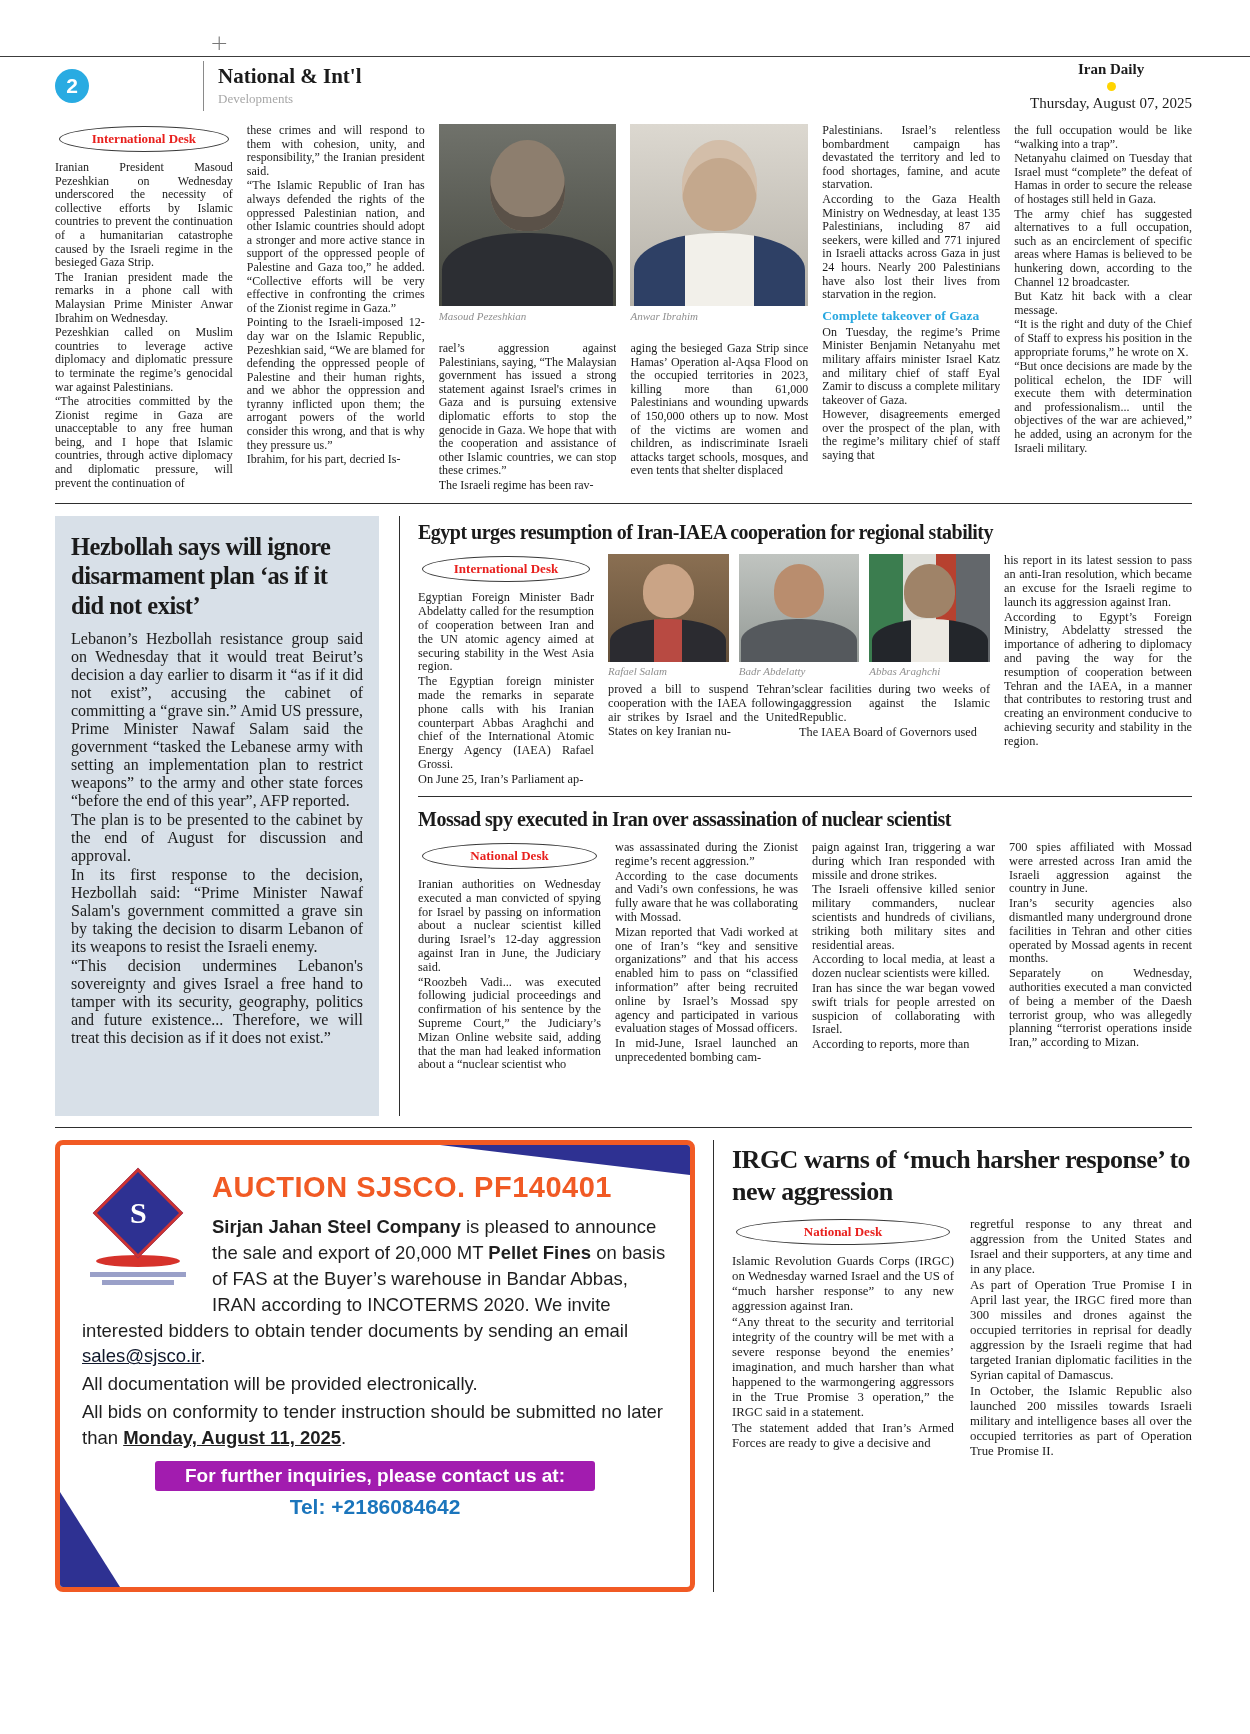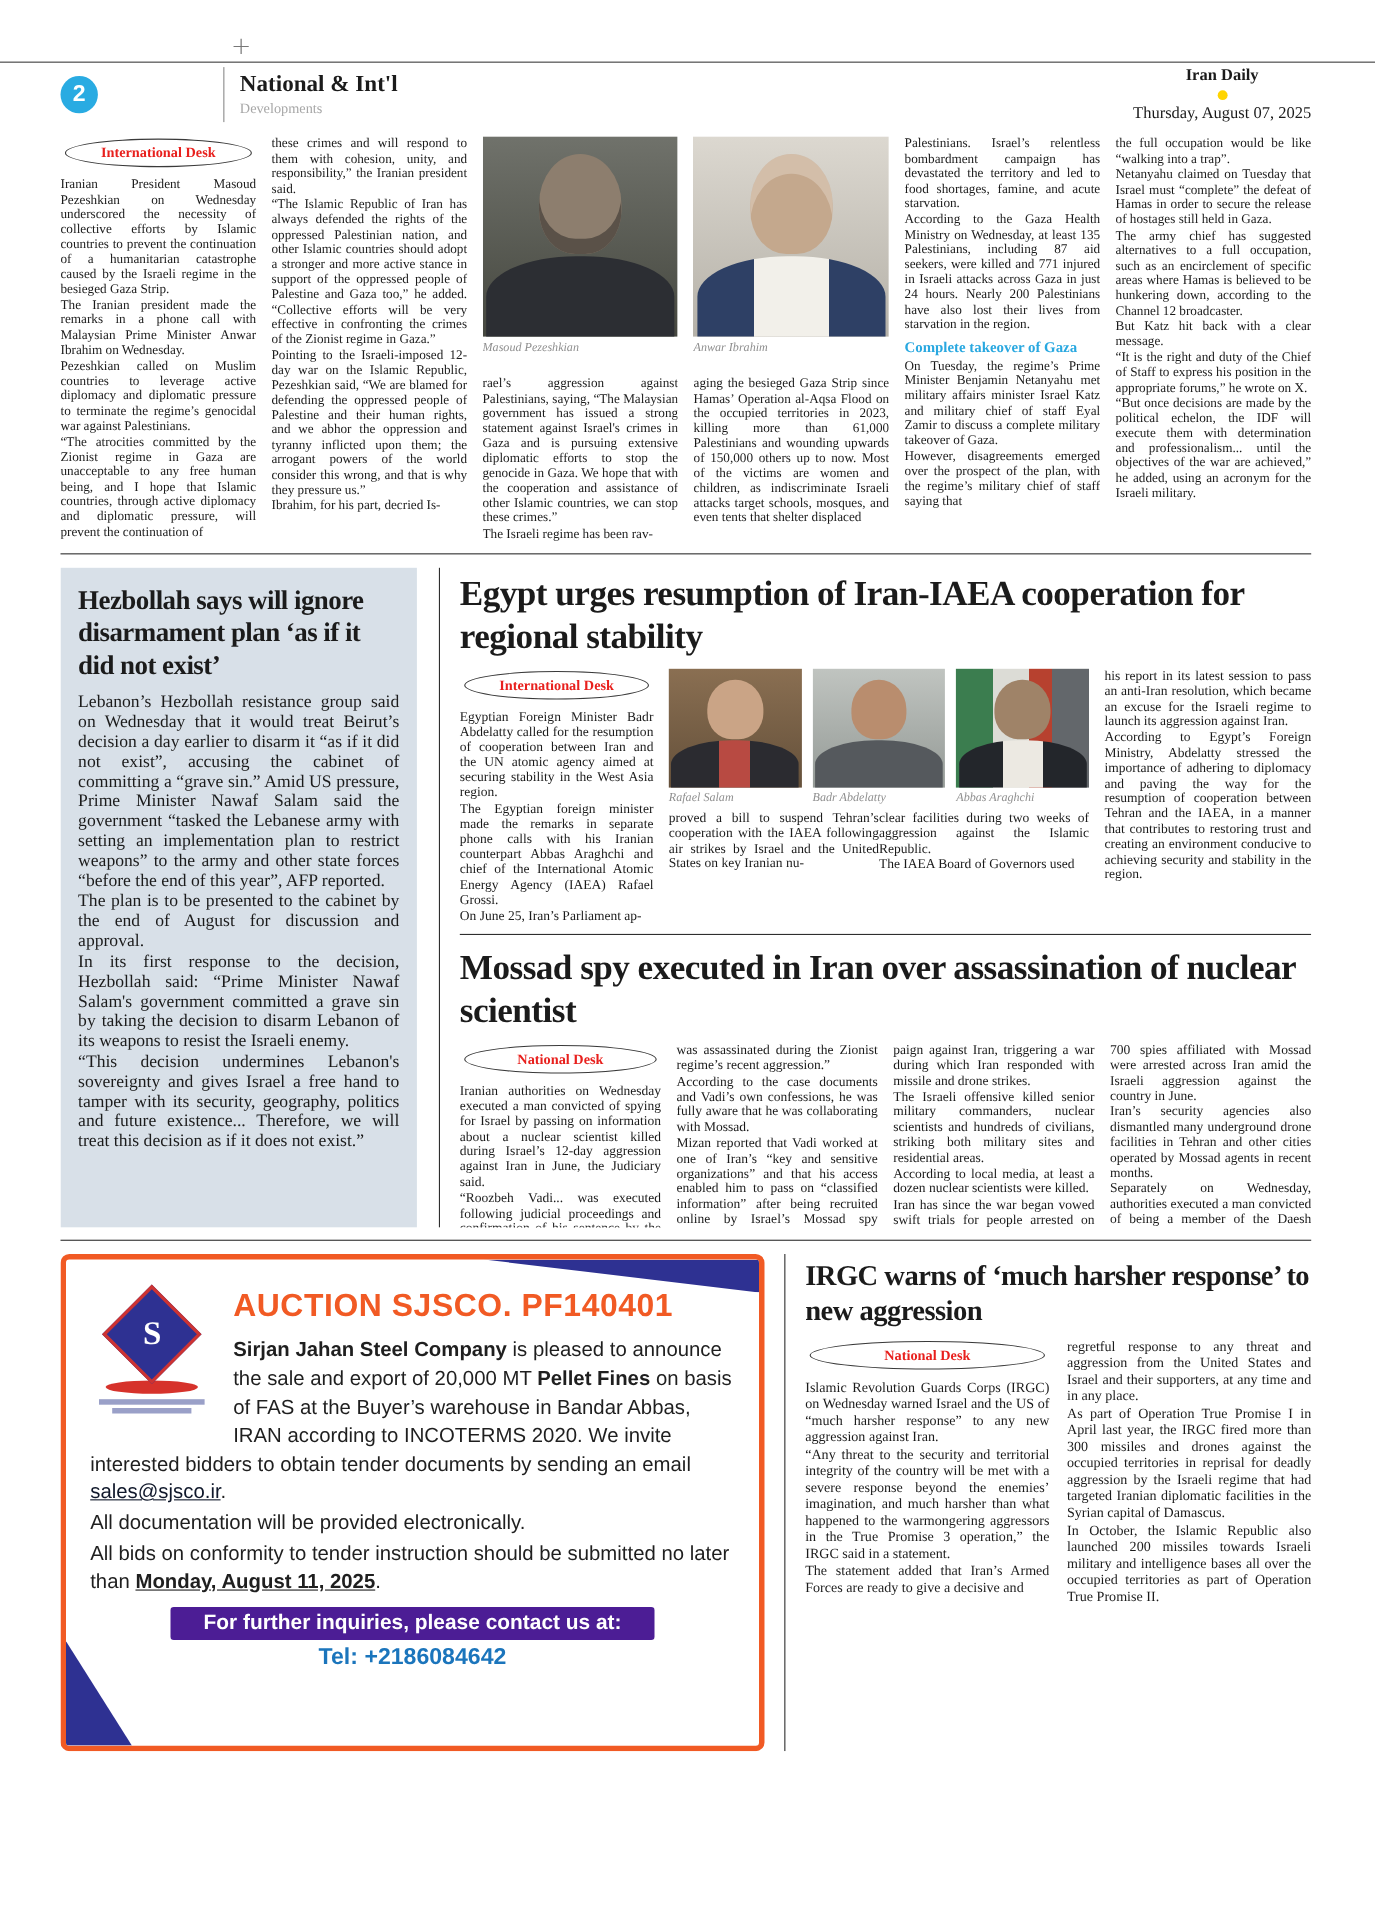--- a/index.html
+++ b/index.html
@@ -53,21 +53,21 @@
   .lead-body { margin:10px 58px 0 55px; height:368px; overflow:hidden;
     display:grid; grid-template-columns:repeat(6,1fr); gap:14px; }
   .lead-body .col { overflow:hidden; }
   .lead-photo { height:182px; }
   .rule { border-top:1px solid #2e2e2e; margin:11px 58px 0 55px; }
   
   .mid { margin:12px 58px 0 55px; height:600px; overflow:hidden; display:flex; }
   .sidebox { width:324px; flex:none; background:#d8e0e8; padding:16px 16px 12px 16px; box-sizing:border-box; }
   .sidebox h2 { margin:0 0 10px 0; font-size:24.5px; line-height:1.2; letter-spacing:-0.5px; }
   .mid-right { flex:1; margin-left:20px; border-left:1px solid #2e2e2e; padding-left:18px; }
-  .art-headline { margin:4px 0 10px 0; font-size:32px; font-weight:bold; line-height:1.22; letter-spacing:-0.5px; }
+  .art-headline { margin:4px 0 10px 0; font-size:20px; font-weight:bold; line-height:1.22; letter-spacing:-0.5px; }
   .egypt-grid { display:grid; grid-template-columns:176px 1fr 188px; gap:14px; }
   .egypt-grid p { font-size:12.3px; line-height:13.8px; }
   .egy-photos { display:flex; gap:10px; }
   .egy-photos figure { margin:0; flex:1; }
   .egy-photo { height:108px; }
   .egy-photos .caption { margin:3px 0 6px 0; }
   .egy-subcols { display:flex; gap:0; }
   .egy-subcols > div { flex:1; }
   .rule-inner { border-top:1px solid #2e2e2e; margin:8px 0 10px 0; }
   .mossad-grid { display:grid; grid-template-columns:repeat(4,1fr); gap:14px; }
@@ -83,21 +83,21 @@
   .ad-logo { float:left; width:112px; height:128px; margin:4px 18px 6px 0; position:relative; }
   .ad-diamond { width:58px; height:58px; background:#2e3192; border:3px solid #c33; transform:rotate(45deg);
     margin:8px auto 0 auto; display:flex; align-items:center; justify-content:center; }
   .ad-diamond span { transform:rotate(-45deg); color:#fff; font-size:30px; font-weight:bold; font-family:"Liberation Serif", serif; }
   .ad-ellipse { width:84px; height:12px; background:#d6322b; border-radius:50%; margin:10px auto 0 auto; }
   .ad-logo-bar { height:5px; background:#9aa0c8; margin:5px 8px 0 8px; }
   .ad-title { color:#f15a24; font-weight:bold; font-size:29px; margin:2px 0 10px 0; letter-spacing:0.5px; }
   .ad p.ad-text { font-size:18.5px; line-height:1.4; margin:0 0 2px 0; color:#1f1f1f; }
   .ad-email { color:#0f172a; text-decoration:underline; cursor:pointer; }
   .u { text-decoration:underline; }
-  .ad-bar { clear:both; background:#4c1d95; color:#fff; font-weight:bold; font-size:19px; text-align:center;
+  .ad-bar { clear:both; background:#a21caf; color:#fff; font-weight:bold; font-size:19px; text-align:center;
     width:440px; margin:10px auto 4px auto; padding:4px 0; border-radius:3px; }
   .ad-tel { color:#1b75bc; font-weight:bold; font-size:21px; text-align:center; margin:2px 0 0 0; }
   .irgc { flex:1; margin-left:18px; border-left:1px solid #2e2e2e; padding-left:18px; }
   .irgc .art-headline { font-size:26px; }
   .irgc-grid { display:grid; grid-template-columns:1fr 1fr; gap:16px; }
   .irgc-grid p { font-size:12.8px; line-height:15px; }
 </style>
 </head>
 <body>
 

